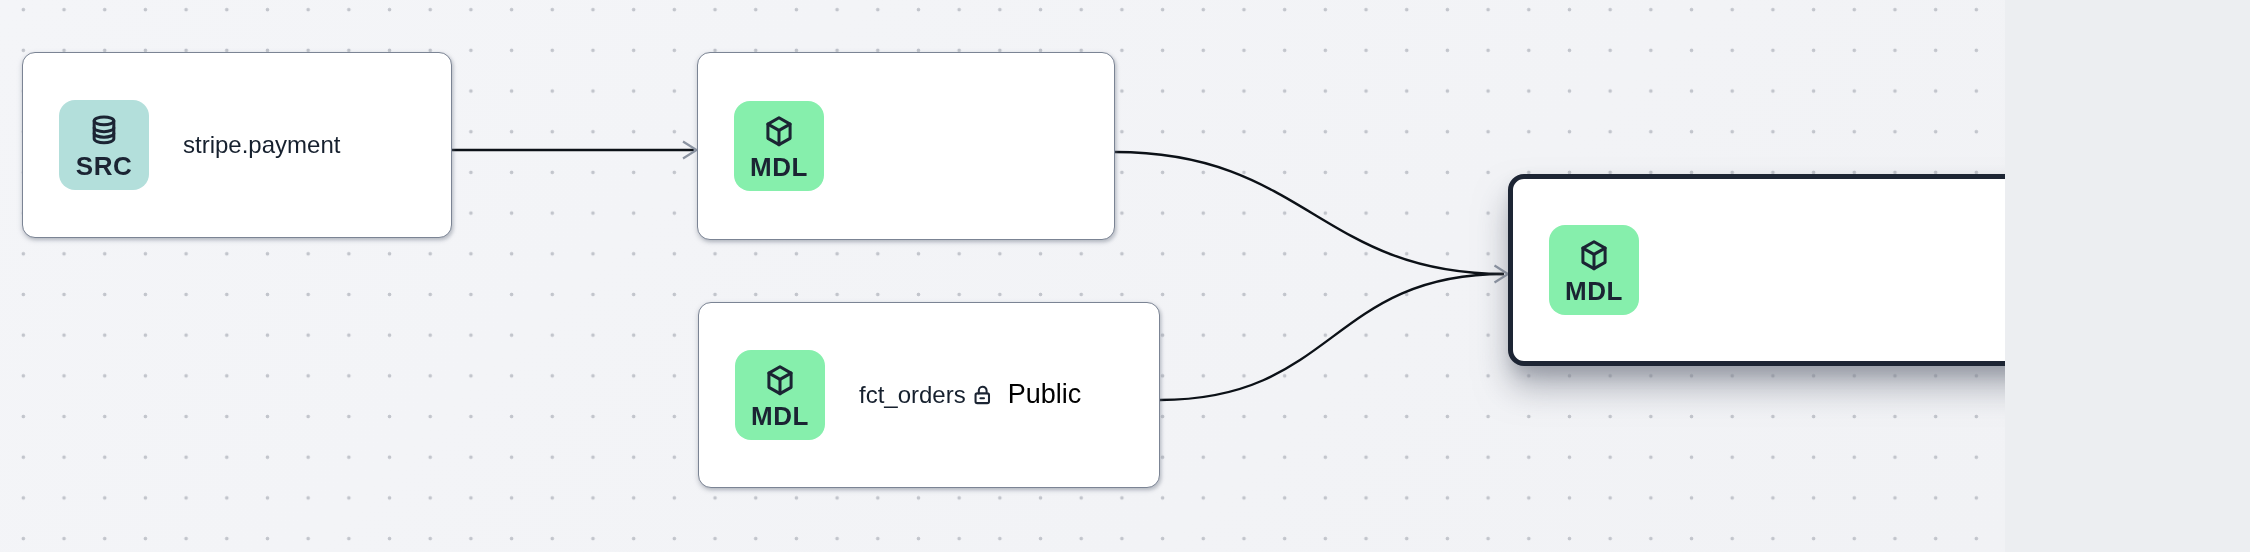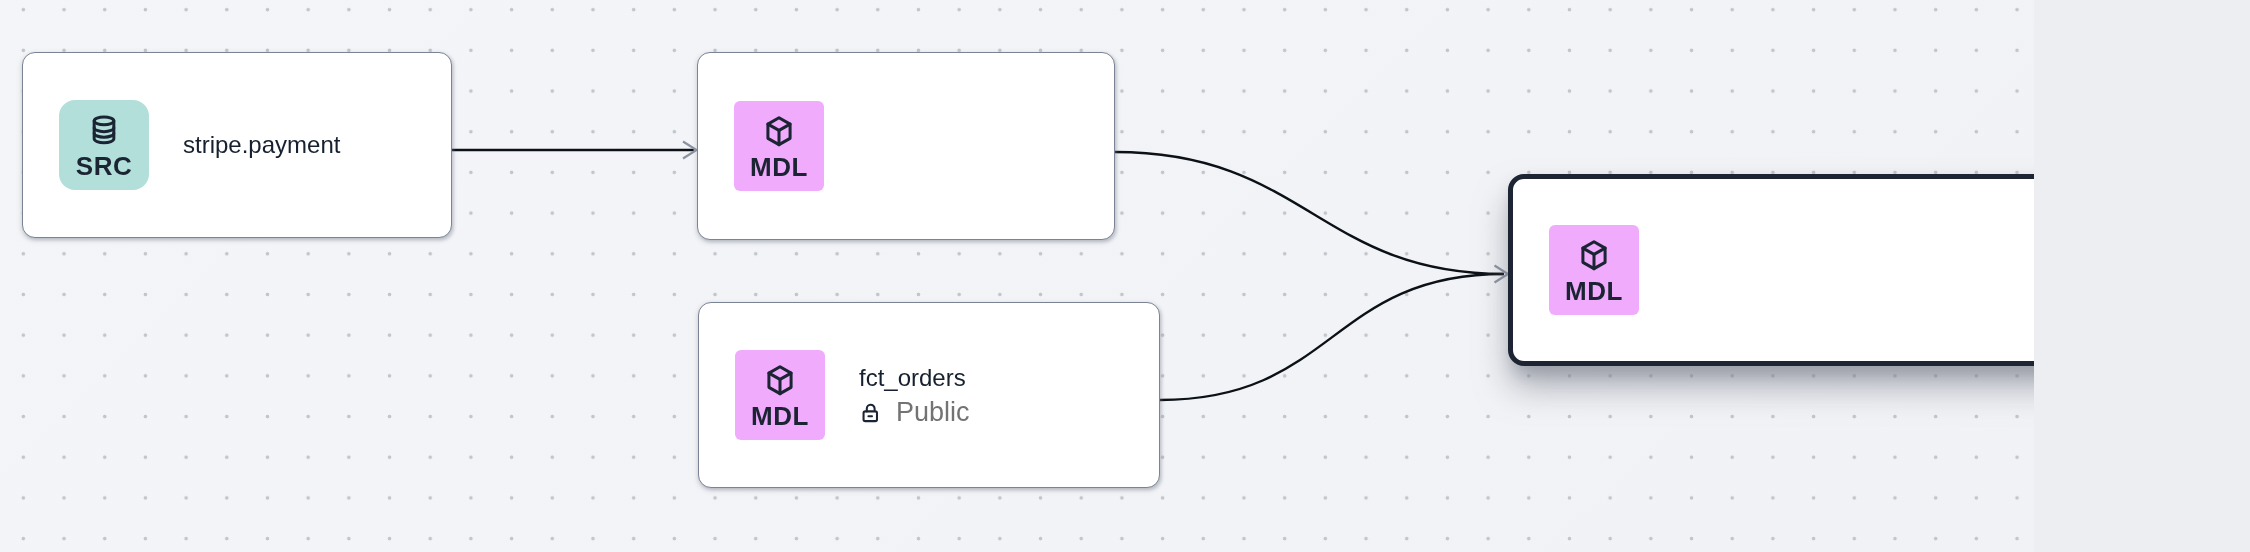--- a/index.html
+++ b/index.html
@@ -11,21 +11,20 @@
     position: relative;
     width: 2005px;
     height: 552px;
     overflow: hidden;
     background-color: #f2f3f6;
     background-image:
       radial-gradient(circle, #c2c5cc 1.7px, rgba(194,197,204,0) 2.1px),
       linear-gradient(135deg, #f4f5f8 0%, #f1f2f5 100%);
     background-size: 40.7px 40.7px, 100% 100%;
     background-position: 3px 30px, 0 0;
-    padding-left: 29px;
   }
   .edges-layer {
     position: absolute;
     left: 0; top: 0;
     width: 2250px; height: 552px;
   }
   .edge {
     fill: none;
     stroke-width: 2.4px;
   }
@@ -61,47 +60,47 @@
     width: 90px;
     height: 90px;
     flex: 0 0 auto;
     border-radius: 16px;
     display: flex;
     flex-direction: column;
     align-items: center;
     justify-content: center;
   }
   .badge-src { background: #b3dfdb; }
-  .badge-mdl { background: #f0abfc; border-radius: 6px; }
+  .badge-mdl { background: #86efac; }
   .badge svg { display: block; stroke: #1b2433; fill: none; stroke-linecap: round; stroke-linejoin: round; }
   .badge-label {
     font-size: 26px;
     font-weight: 700;
     letter-spacing: 0.5px;
     color: #1b2433;
     line-height: 1;
     margin-top: 3px;
   }
   .node-title {
     font-size: 24px;
     color: #16202e;
     white-space: nowrap;
     line-height: 1.25;
   }
   .title-block {
     display: flex;
-    flex-direction: column;
+    flex-direction: row;
     gap: 5px;
   }
   .visibility-row {
     display: flex;
     align-items: center;
     gap: 11px;
     font-size: 27px;
-    color: #737373;
+    color: #000000;
     line-height: 1.1;
   }
   .visibility-row svg { display: block; stroke: #1b2433; fill: none; stroke-linecap: round; stroke-linejoin: round; }
 </style>
 </head>
 <body>
 
 <div class="canvas">
 
   <svg class="edges-layer" viewBox="0 0 2250 552">

